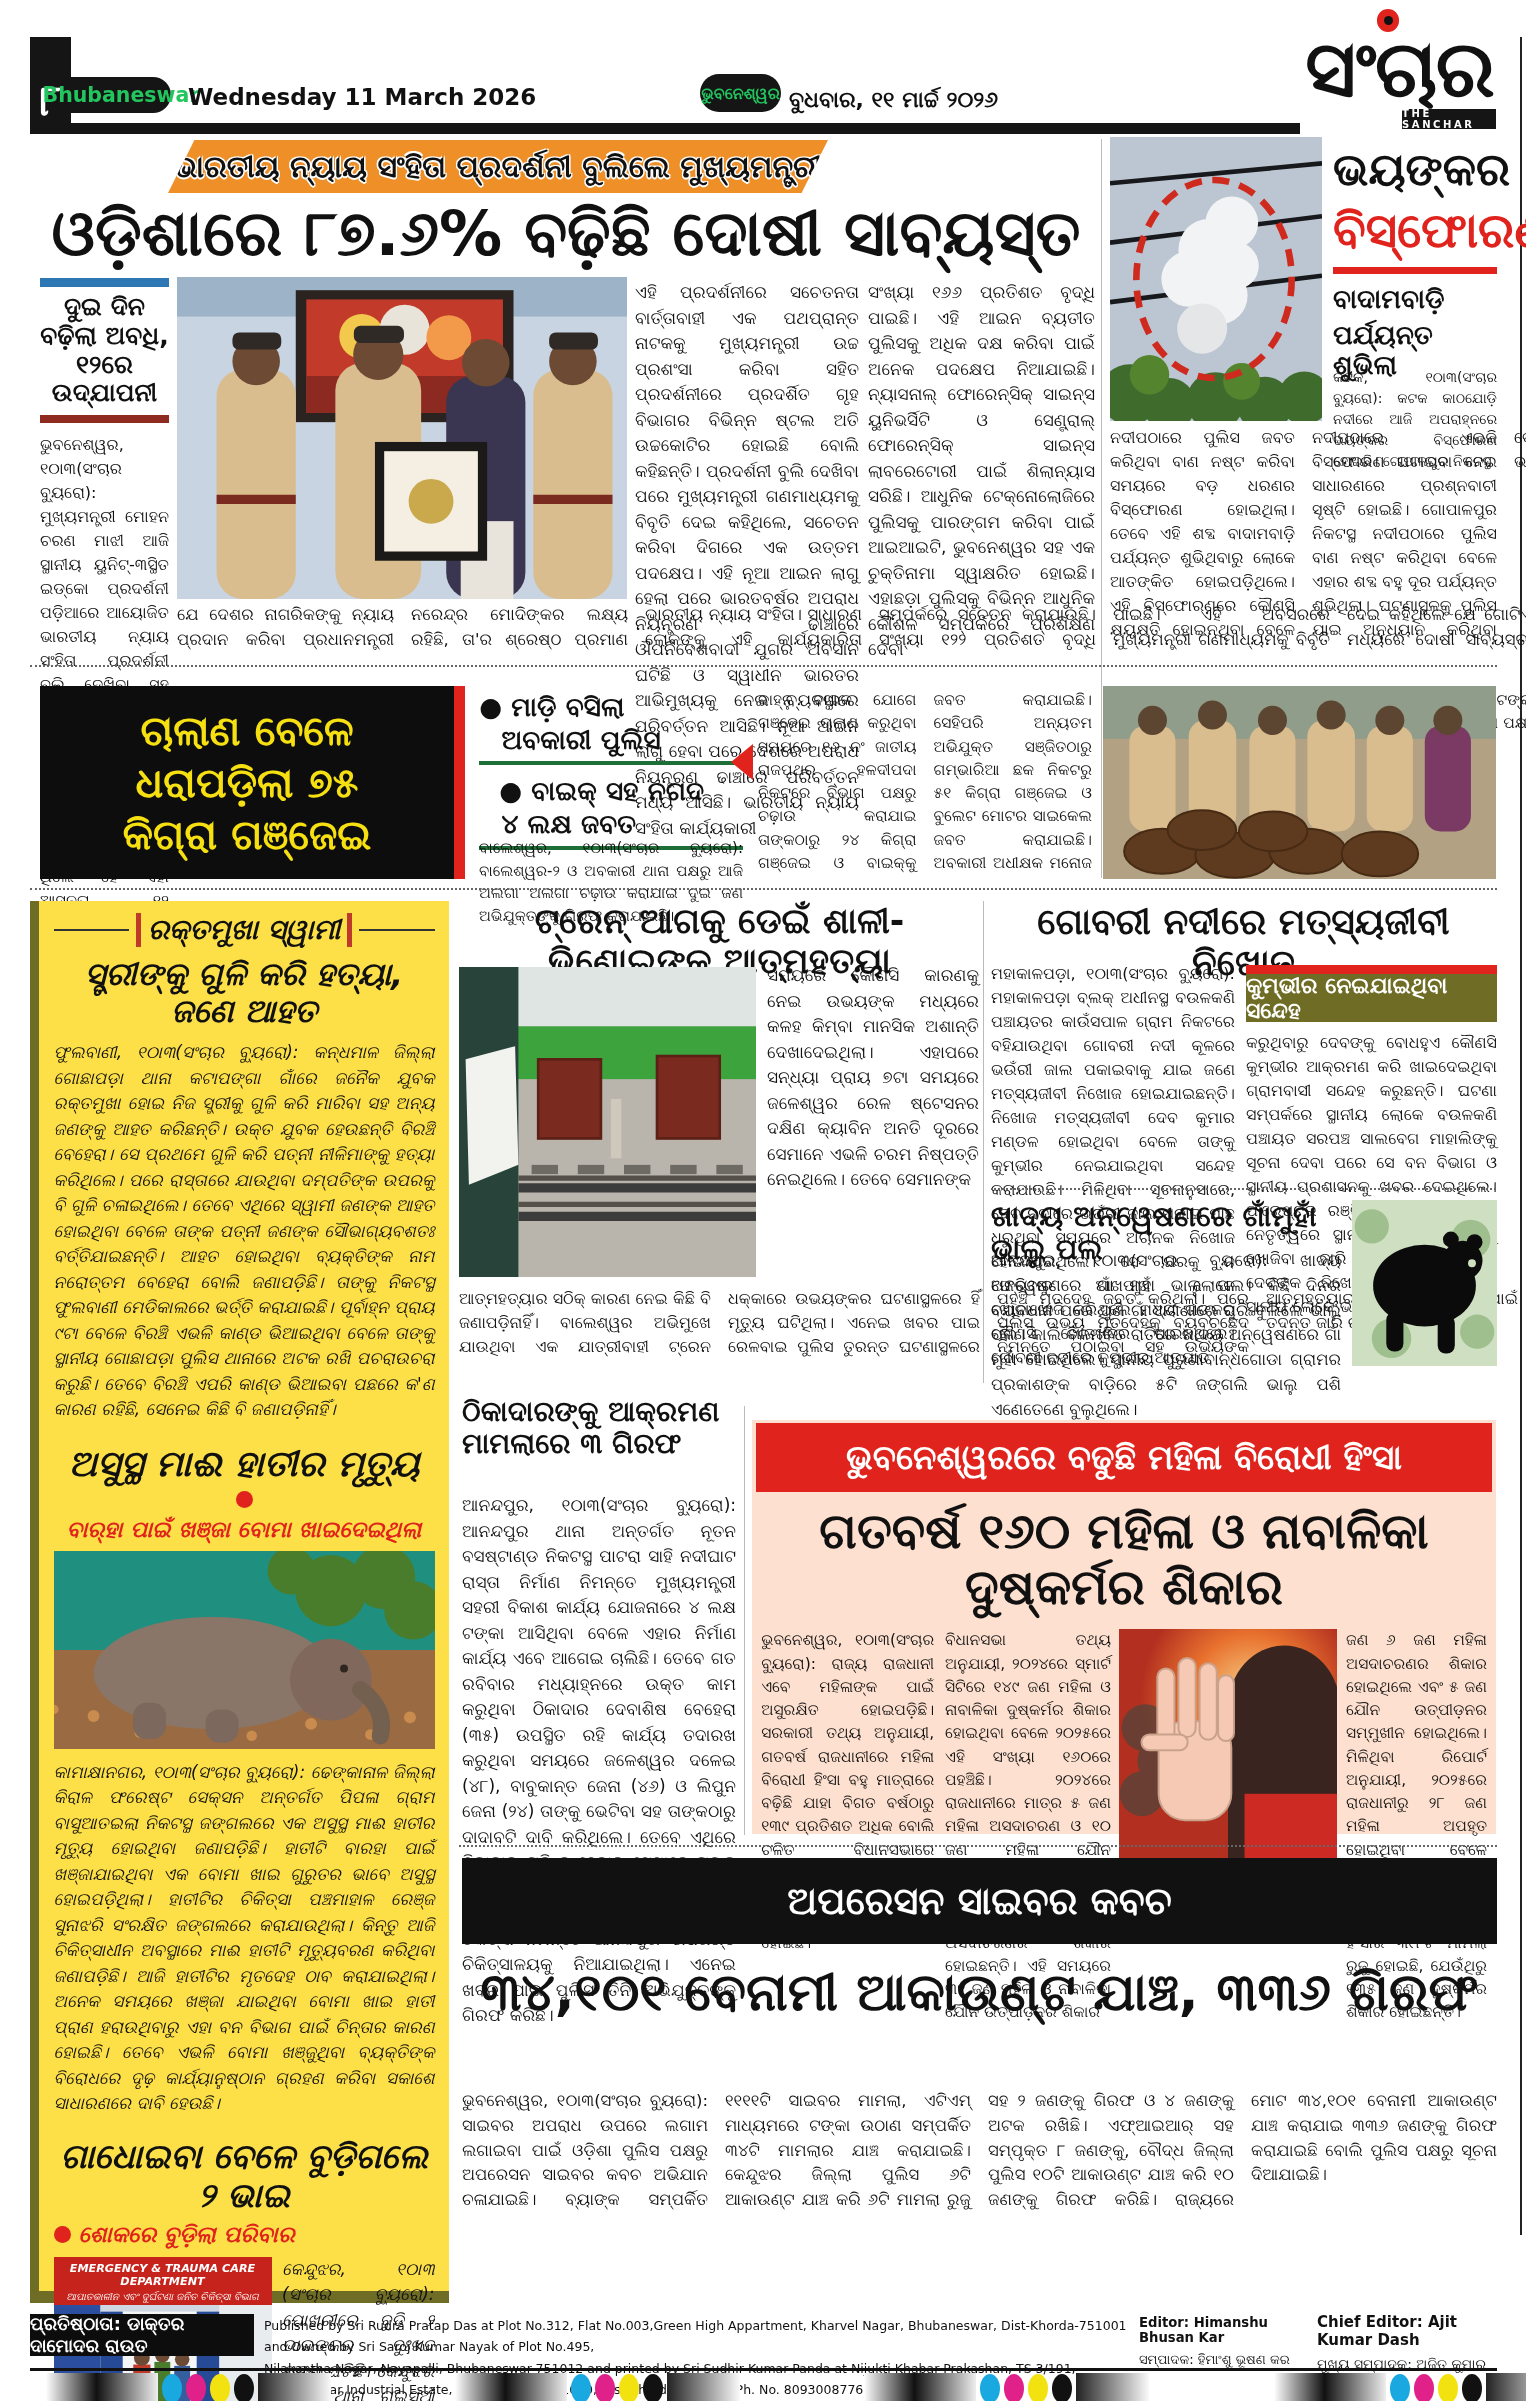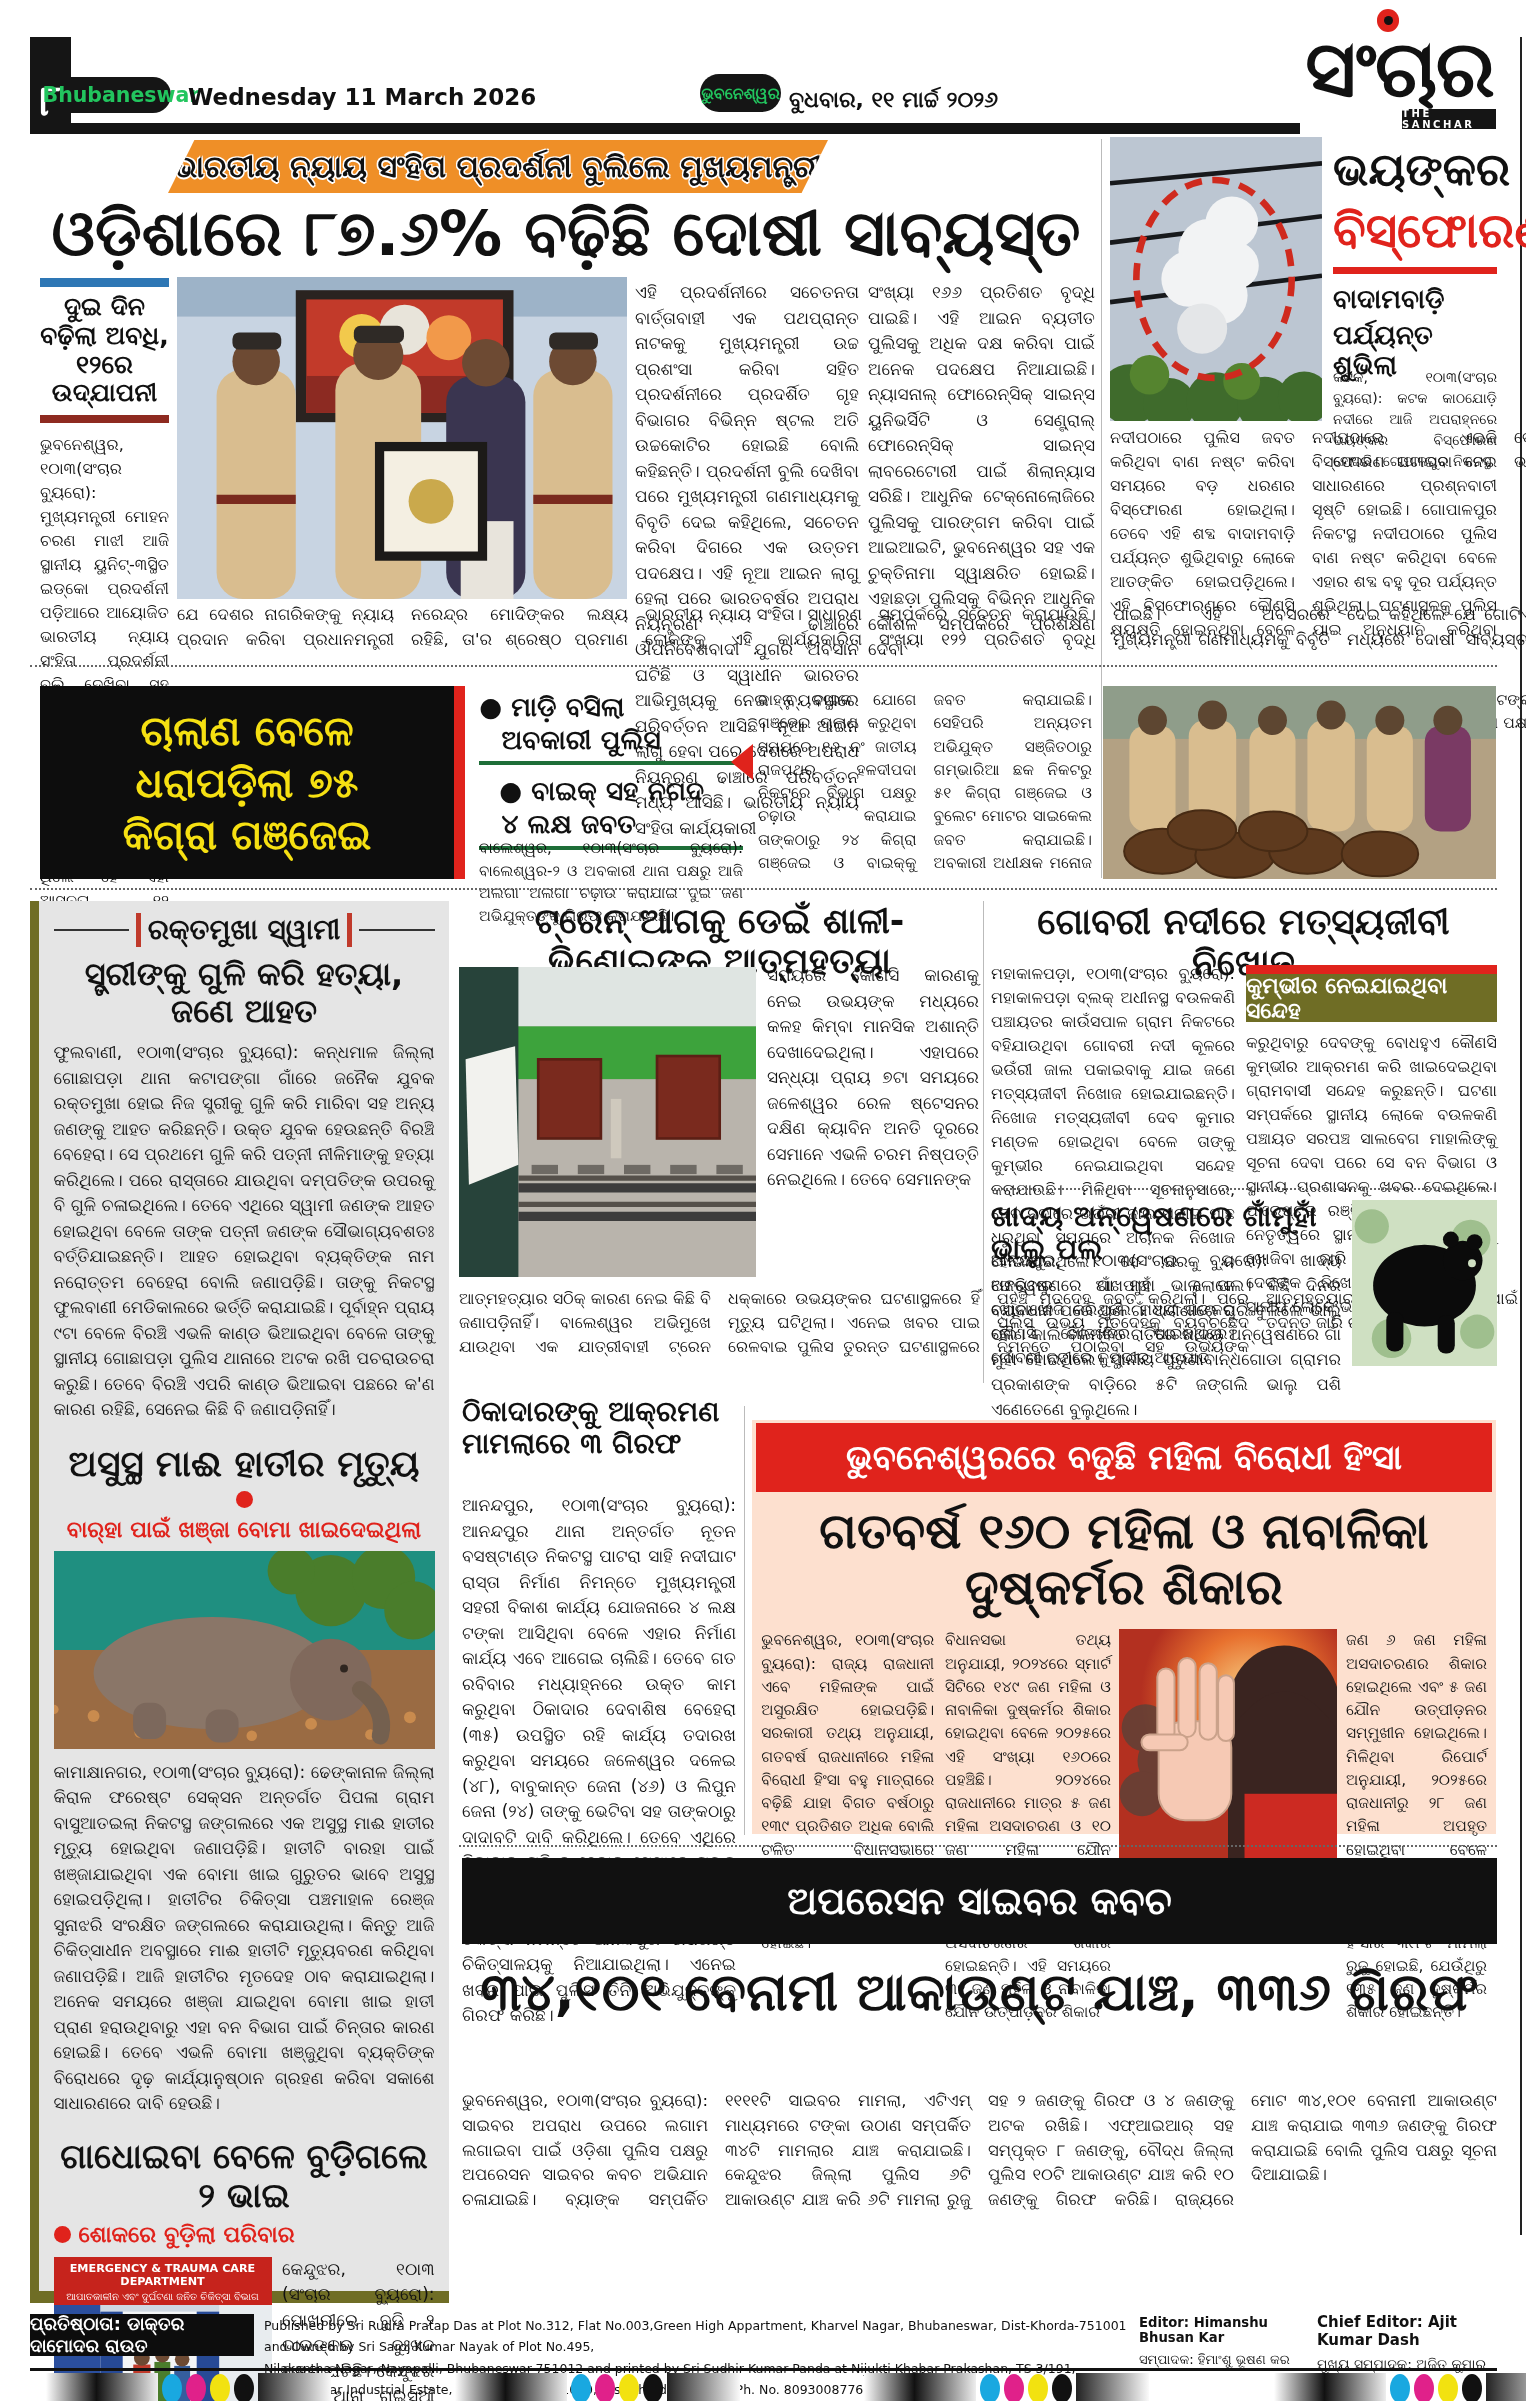--- a/index.html
+++ b/index.html
@@ -19,21 +19,21 @@
   
   .pill{background:#151515;color:#22c55e;display:flex;align-items:center;justify-content:center;}
   .kicker{background:#ef8f27;clip-path:polygon(4% 0,100% 0,96% 100%,0 100%);
           display:flex;align-items:center;justify-content:center;}
   .kicker span{font-size:30px;font-weight:800;color:#111;
      text-shadow:-1.3px -1.3px 0 #fff,1.3px -1.3px 0 #fff,-1.3px 1.3px 0 #fff,1.3px 1.3px 0 #fff,0 2px 0 #fff;}
   .bar{height:8.6px;}
   .greenline{height:4px;background:#1e6e38;margin-top:5.3px;}
   .bullet-big{font-size:26.4px;font-weight:700;line-height:1.25;}
   .redtxt{color:#e0231c;}
-  .cream{background:#e5e5e5;border-left:9.2px solid #6f6d25;border-bottom:12px solid #6f6d25;}
+  .cream{background:#fde047;border-left:9.2px solid #6f6d25;border-bottom:12px solid #6f6d25;font-style:italic;}
   .creampad{padding:12px 14.5px;}
   .kickrow{display:flex;align-items:center;gap:6.6px;}
   .kickrow .rule{flex:1;height:2.6px;background:#333;}
   .kickrow .rbar{width:5.3px;height:34px;background:#c03a2b;}
   .olivebox{background:#6f6d25;color:#fff;display:flex;align-items:center;justify-content:center;}
   .banner-red{background:#e0231c;color:#fff;display:flex;align-items:center;justify-content:center;}
   .banner-black{background:#111;color:#fff;display:flex;align-items:center;justify-content:center;}
   .pinkpanel{background:#fde0cf;}
   .calib{display:flex;align-items:center;gap:4px;}
   .calib .grad{height:30px;width:112px;background:linear-gradient(90deg,#fff,#111 45%,#eee);}

